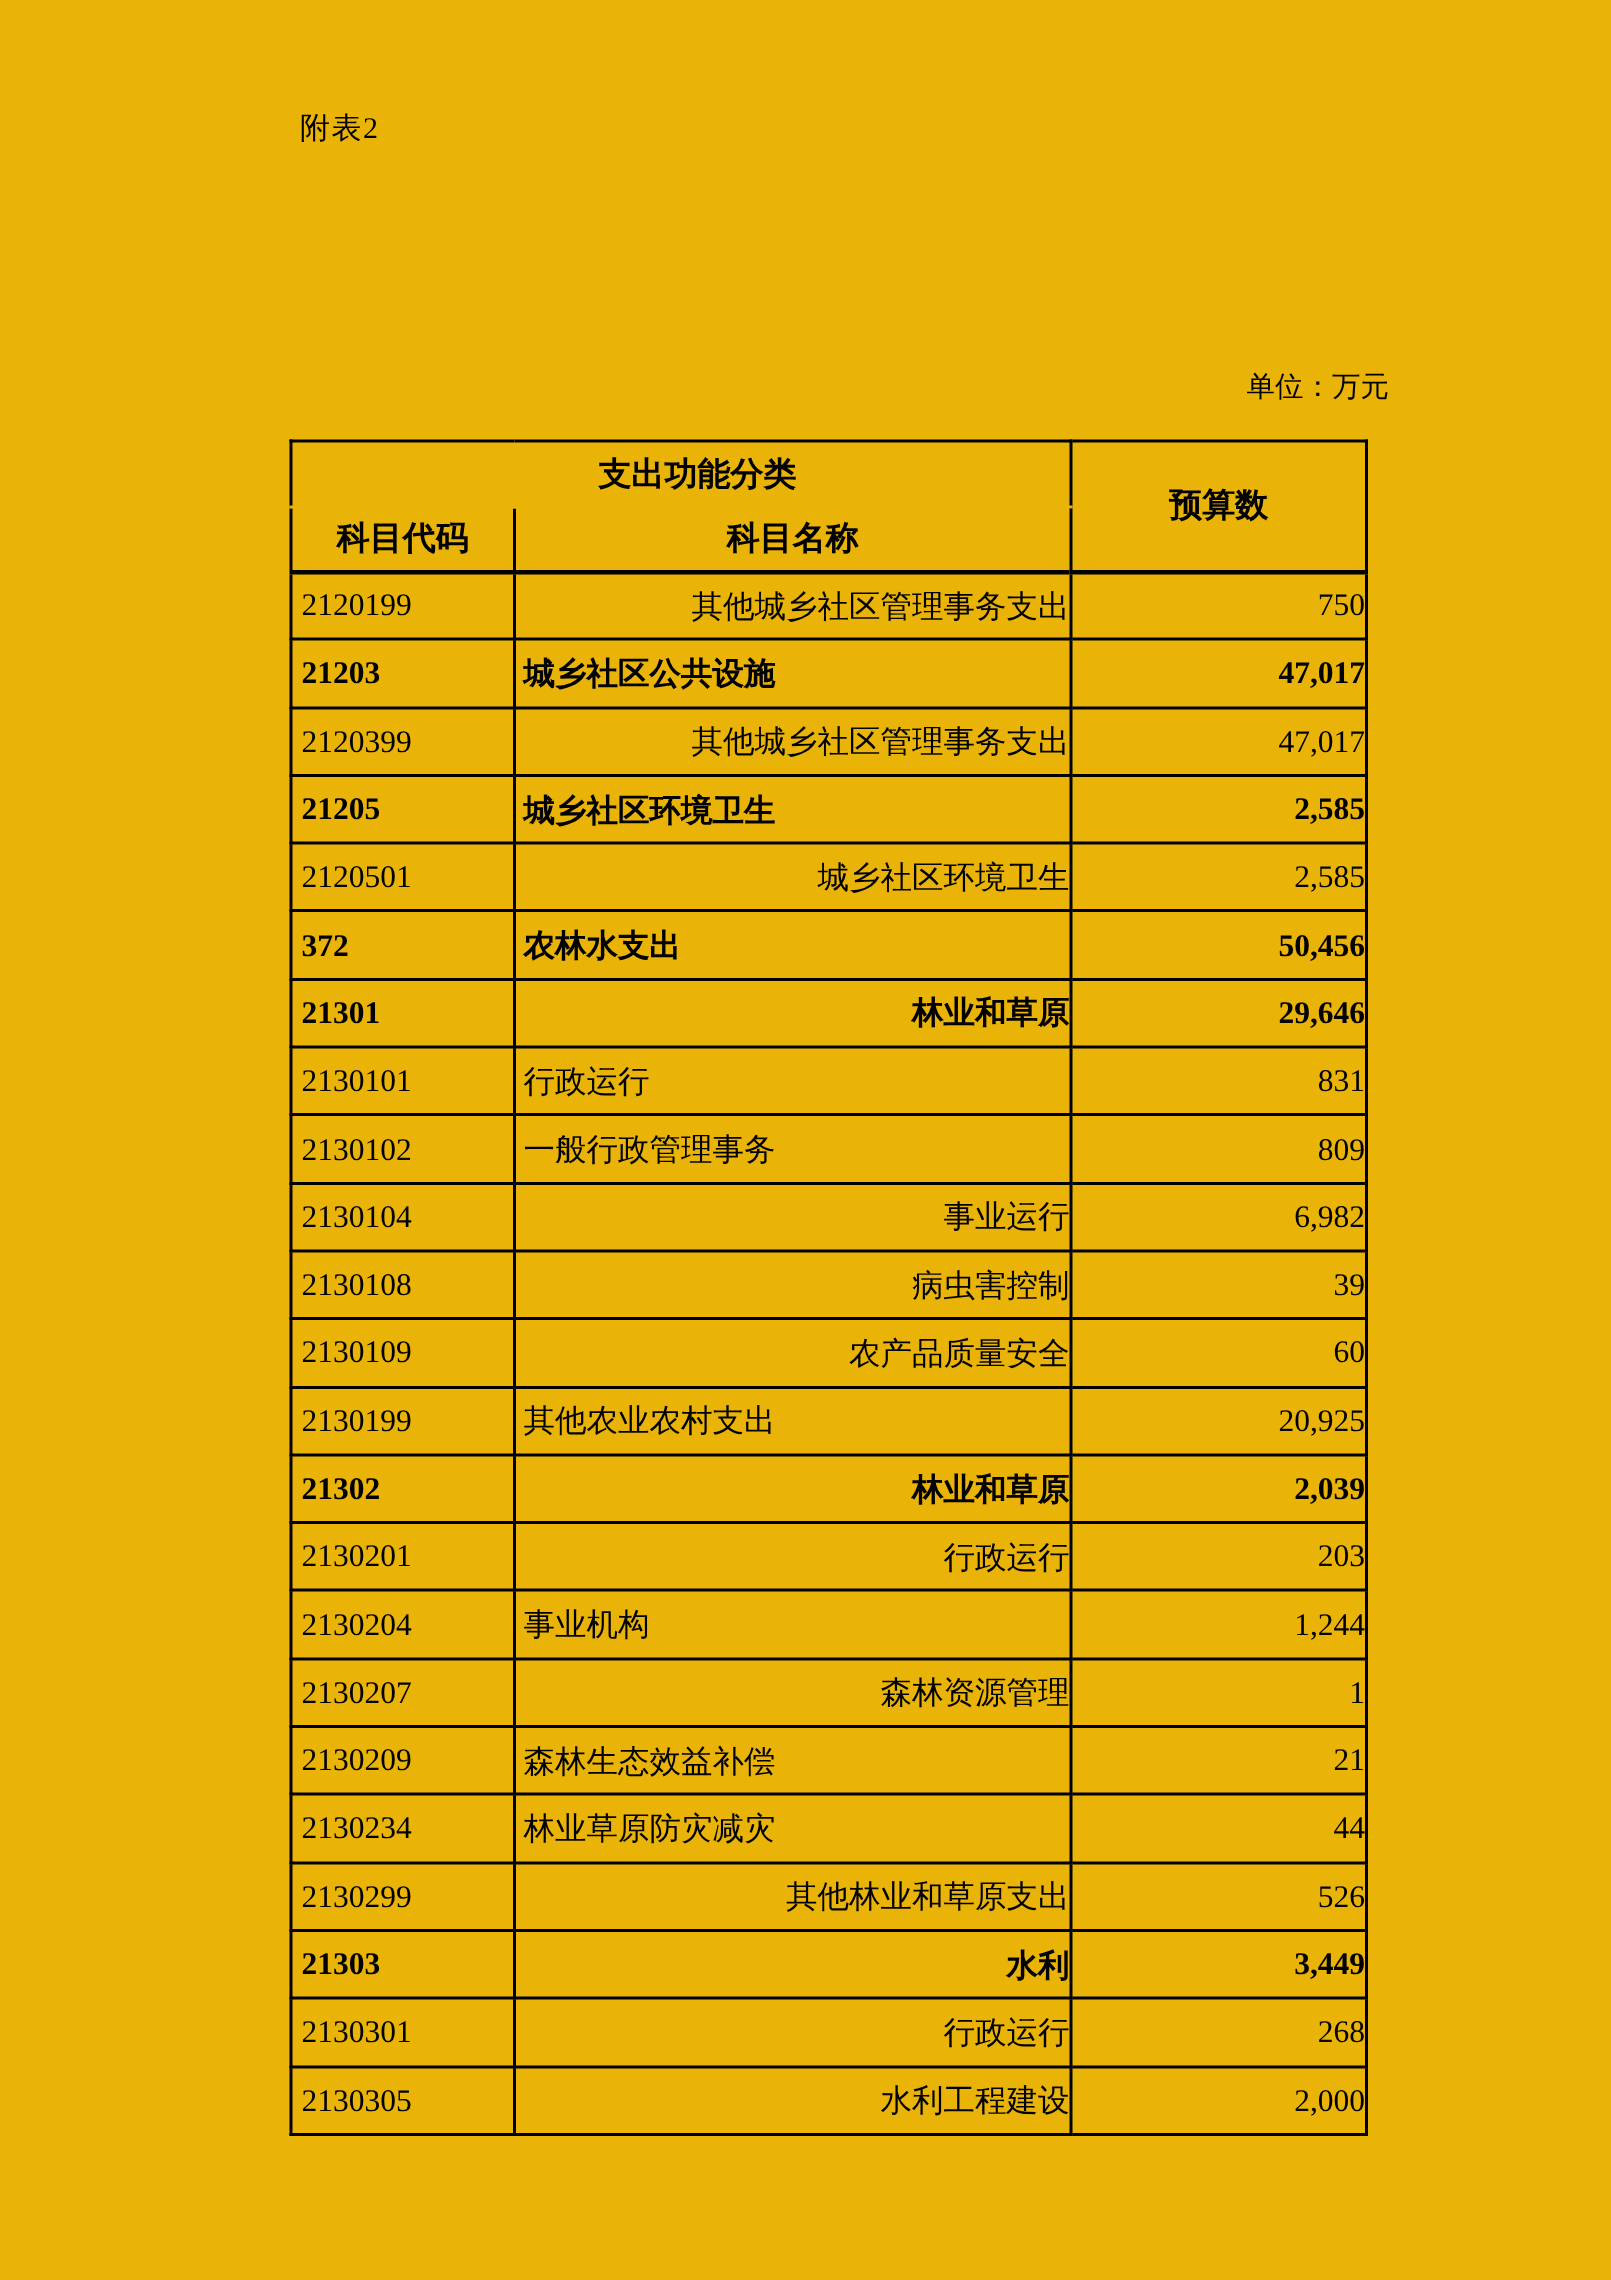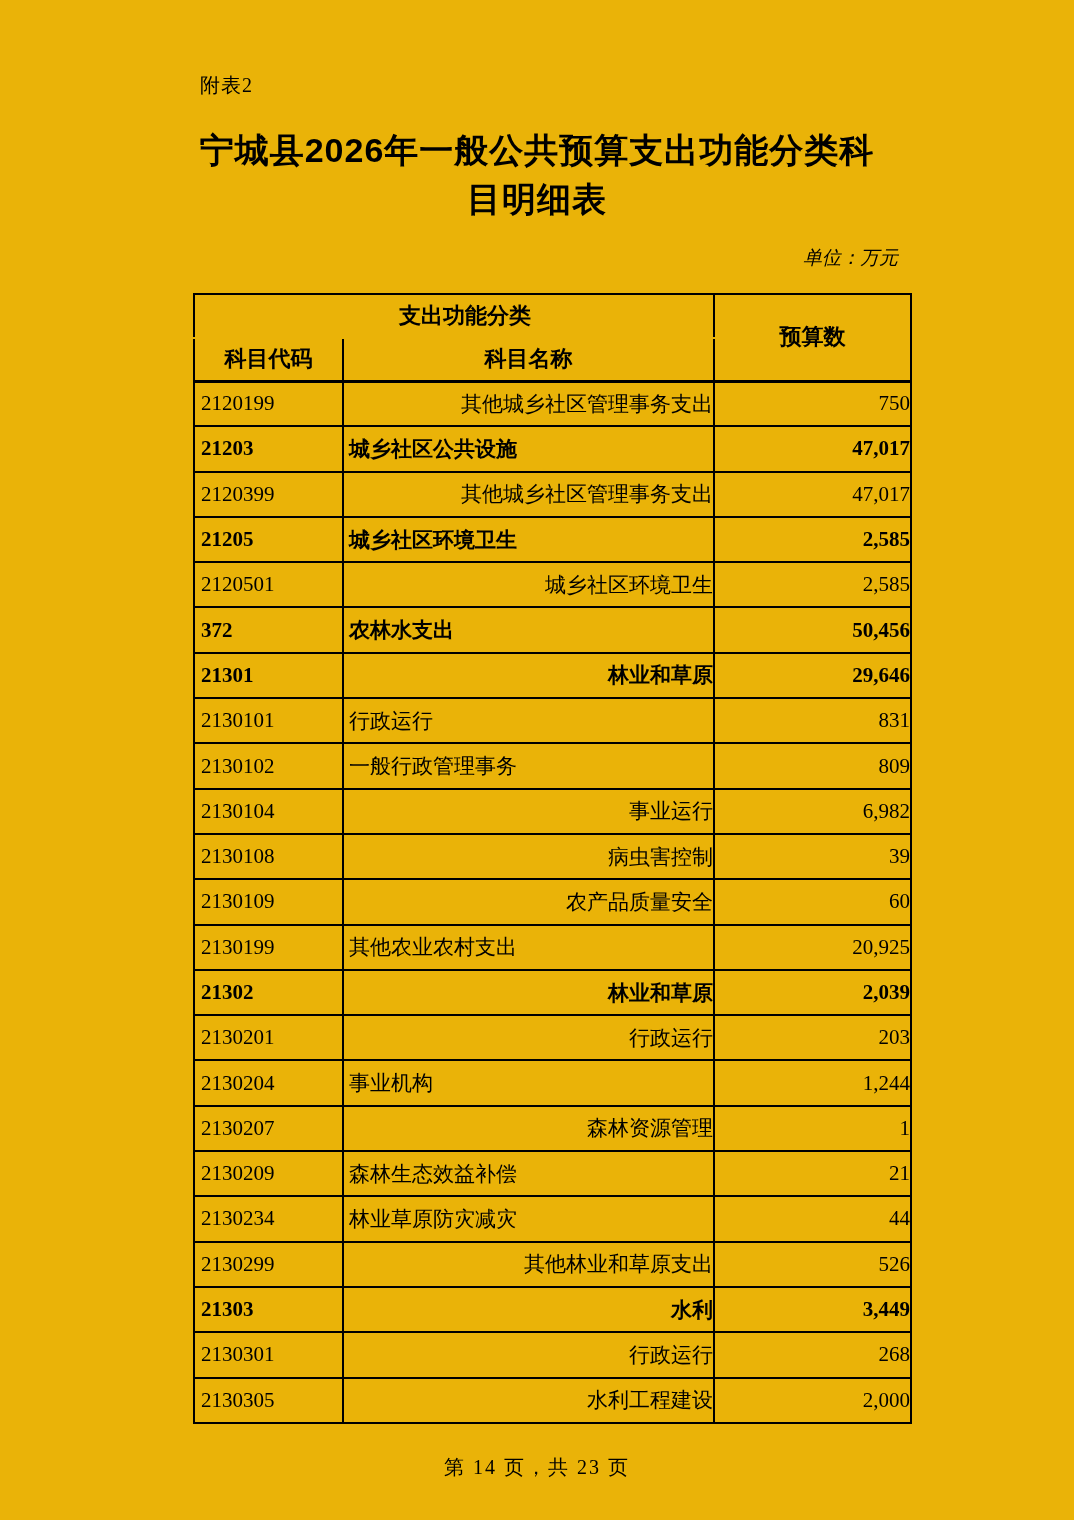--- a/index.html
+++ b/index.html
@@ -31,24 +31,23 @@
     margin: 0;
     text-align: center;
     font-family: "Liberation Sans", "DejaVu Sans", sans-serif;
     font-weight: bold;
     font-size: 34px;
     line-height: 49px;
     letter-spacing: 1px;
   }
   .unit-label {
     position: absolute;
-    right: 176px;
+    right: 148px;
     top: 245px;
     font-size: 19px;
-    font-style: italic;
   }
   table.budget-table {
     position: absolute;
     left: 193px;
     top: 293px;
     width: 717px;
     border-collapse: collapse;
     table-layout: fixed;
     font-size: 21px;
   }
@@ -87,21 +86,20 @@
     letter-spacing: 2px;
   }
 </style>
 </head>
 <body>
 
 <div class="page">
 
   <div class="attach-label">附表2</div>
 
-  <h1 class="doc-title">宁城县2026年一般公共预算支出功能分类科目明细表</h1>
 
   <div class="unit-label">单位：万元</div>
 
   <table class="budget-table">
     <colgroup>
       <col style="width:149px">
       <col style="width:371px">
       <col style="width:197px">
     </colgroup>
     <thead>
@@ -226,15 +224,14 @@
           <td class="value">268</td>
         </tr>
         <tr>
           <td class="code">2130305</td>
           <td class="name ind1">水利工程建设</td>
           <td class="value">2,000</td>
         </tr>
       </tbody>
   </table>
 
-  <div class="page-footer">第 14 页，共 23 页</div>
 
 </div>
 
 </body></html>

